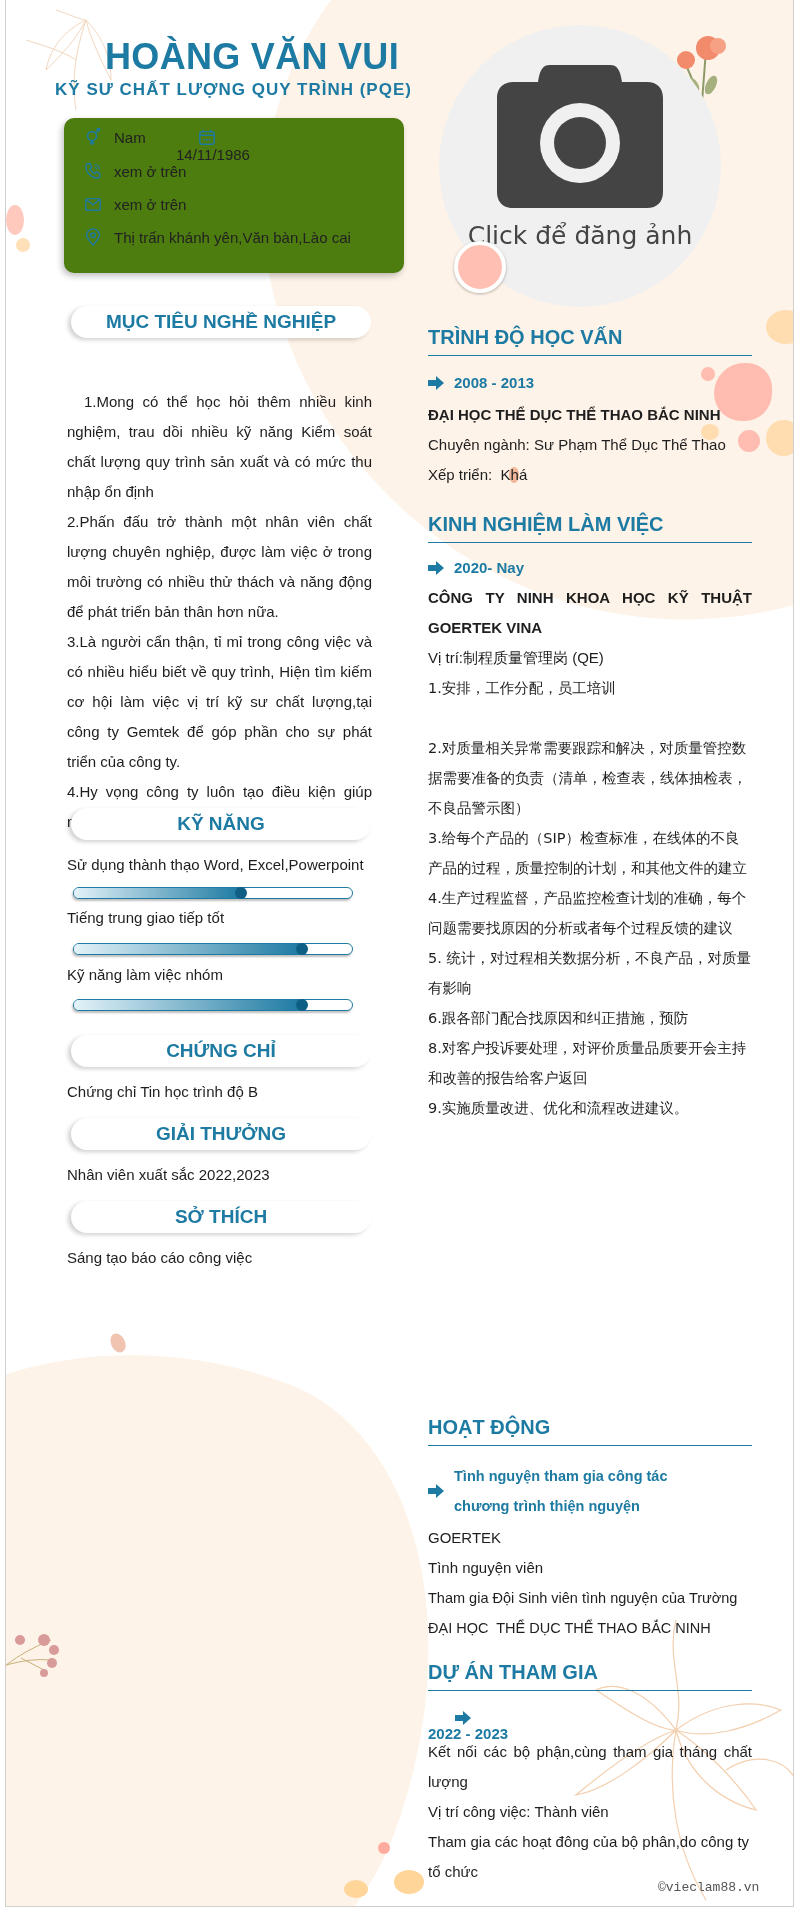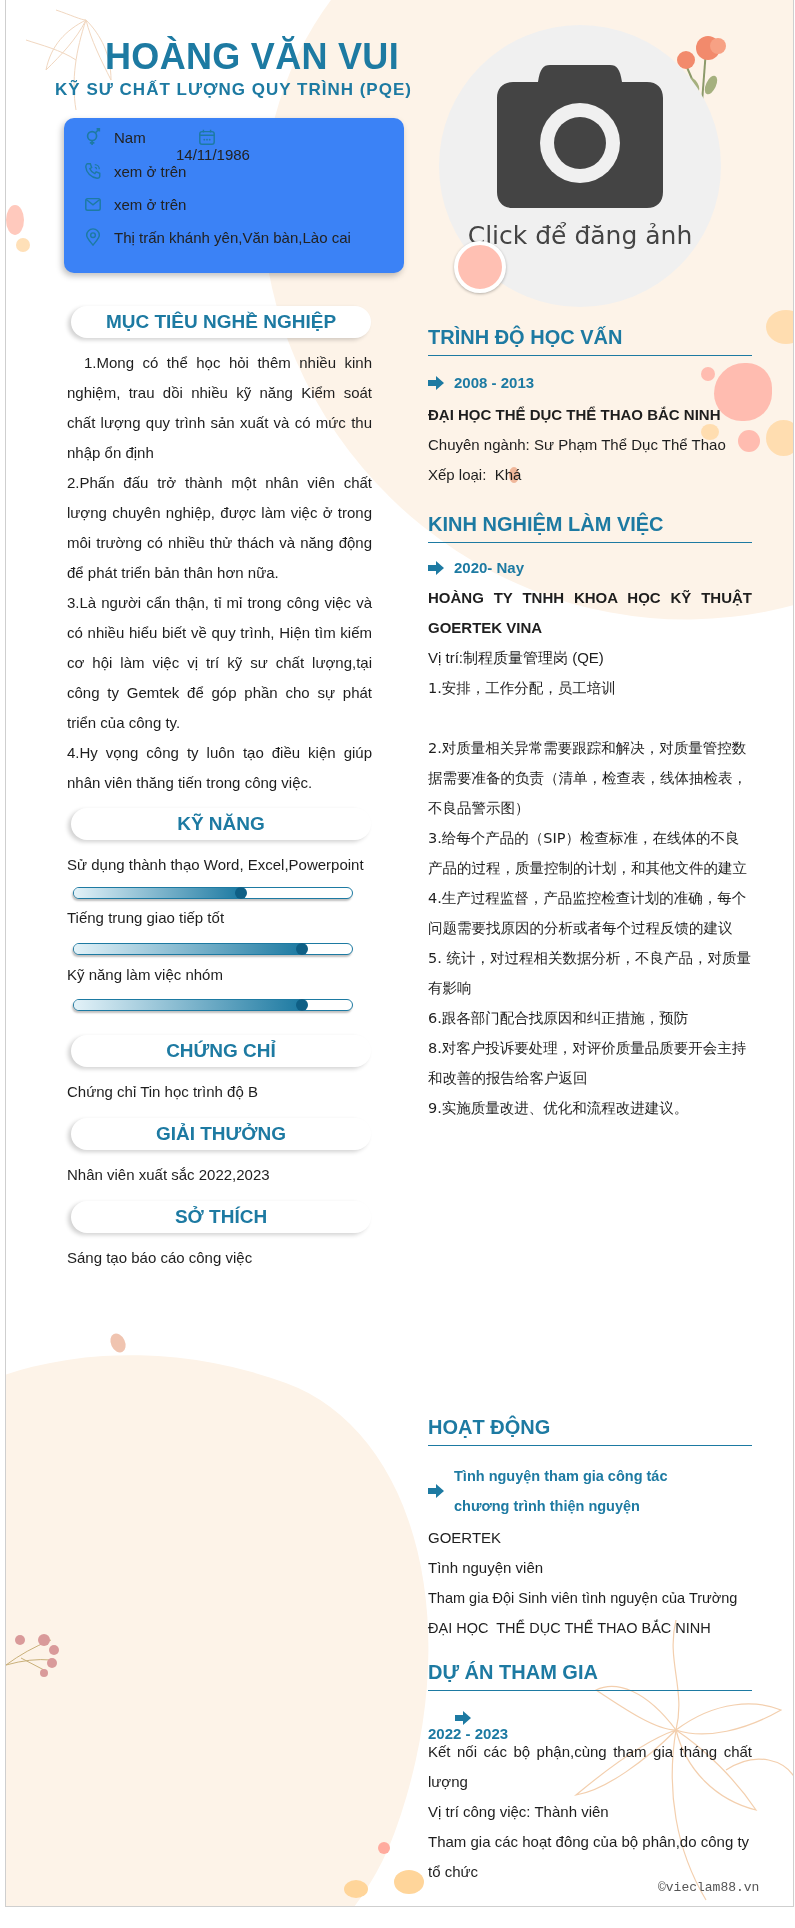--- a/index.html
+++ b/index.html
@@ -7,21 +7,21 @@
          font-family: "Liberation Sans", "DejaVu Sans", sans-serif; color: #1e1e1e; }
   .page { position: absolute; left: 5px; top: 0; width: 787px; height: 1906px;
           border: 1px solid #cfcfcf; border-top: none; background: #ffffff; overflow: hidden; }
   .blob { position: absolute; background: #fdf3e8; }
   .blob-top { left: 270px; top: -140px; width: 700px; height: 780px; border-radius: 48% 52% 40% 60% / 45% 40% 60% 55%; transform: rotate(-18deg); }
   .blob-bottom { left: -220px; top: 1340px; width: 640px; height: 700px; border-radius: 60% 40% 55% 45% / 45% 55% 45% 55%; transform: rotate(20deg); }
   .dot { position: absolute; border-radius: 50%; }
   .abs { position: absolute; }
   .name { left: 71px; top: 36px; width: 350px; text-align: center; font-size: 36px; font-weight: 700; color: #1d7aa2; letter-spacing: 0.3px; }
   .subtitle { left: 40px; top: 80px; width: 375px; text-align: center; font-size: 17px; font-weight: 700; color: #1d7aa2; letter-spacing: 1px; }
-  .info-card { left: 58px; top: 118px; width: 340px; height: 155px; background: #3b82f6; border-radius: 10px;
+  .info-card { left: 58px; top: 118px; width: 340px; height: 155px; background: #4d7c0f; border-radius: 10px;
                box-shadow: -2px 3px 6px rgba(0,0,0,0.25); }
   .info-row { position: absolute; display: flex; align-items: center; font-size: 15px; color: #222; }
   .info-row svg { width: 18px; height: 18px; margin-right: 12px; flex: none; }
   .photo { left: 433px; top: 25px; width: 282px; height: 282px; border-radius: 50%; background: #f0f0f0; cursor: pointer; }
   .photo-label { position: absolute; left: 0; width: 100%; top: 196px; text-align: center; font-size: 25px; color: #444; font-family: "DejaVu Sans", sans-serif; }
   .pink-dot { left: 448px; top: 241px; width: 44px; height: 44px; border-radius: 50%; background: #ffc0b3; border: 4px solid #fff; box-shadow: 0 1px 3px rgba(0,0,0,0.3); }
   .pill { position: absolute; left: 65px; width: 300px; height: 32px; border-radius: 16px; background: #fff;
           box-shadow: -3px 2px 4px rgba(0,0,0,0.18); text-align: center; line-height: 32px;
           font-size: 19px; font-weight: 700; color: #1d7aa2; }
   .ltext { position: absolute; left: 61px; width: 305px; font-size: 15px; line-height: 30px; color: #1e1e1e; }
@@ -149,21 +149,21 @@
       <path d="M55 5 H115 C122 5 125 9 127 22 H152 C162 22 168 28 168 38 V132 C168 142 162 148 152 148 H18 C8 148 2 142 2 132 V38 C2 28 8 22 18 22 H43 C45 9 48 5 55 5 Z" fill="#444444"></path>
       <circle cx="85" cy="83" r="40" fill="#f0f0f0"></circle>
       <circle cx="85" cy="83" r="26" fill="#444444"></circle>
     </svg>
     <div class="photo-label">Click để đăng ảnh</div>
   </div>
   <div class="abs pink-dot"></div>
 
   <div class="pill" style="top:306px;">MỤC TIÊU NGHỀ NGHIỆP</div>
   <div class="ltext justify" style="top:348px;">
-    <div style="white-space:pre-wrap;">  1.Mong có thể học hỏi thêm nhiều kinh nghiệm, trau dồi nhiều kỹ năng Kiểm soát chất lượng quy trình sản xuất và có mức thu nhập ổn định</div>
+    <div style="white-space:pre-wrap;margin-top:39px;">  1.Mong có thể học hỏi thêm nhiều kinh nghiệm, trau dồi nhiều kỹ năng Kiểm soát chất lượng quy trình sản xuất và có mức thu nhập ổn định</div>
     <div>2.Phấn đấu trở thành một nhân viên chất lượng chuyên nghiệp, được làm việc ở trong môi trường có nhiều thử thách và năng động để phát triển bản thân hơn nữa.</div>
     <div>3.Là người cẩn thận, tỉ mỉ trong công việc và có nhiều hiểu biết về quy trình, Hiện tìm kiếm cơ hội làm việc vị trí kỹ sư chất lượng,tại công ty Gemtek để góp phần cho sự phát triển của công ty.</div>
     <div>4.Hy vọng công ty luôn tạo điều kiện giúp nhân viên thăng tiến trong công việc.</div>
   </div>
 
   <div class="pill" style="top:808px;">KỸ NĂNG</div>
   <div class="ltext" style="top:850px;">Sử dụng thành thạo Word, Excel,Powerpoint</div>
   <div class="bar" style="top:887px;">
     <div class="bar-fill" style="width:60%;"></div>
     <div class="bar-knob" style="left:calc(60% - 6px);"></div>
@@ -190,30 +190,30 @@
 
   <div class="rhead" style="top:326px;">TRÌNH ĐỘ HỌC VẤN</div>
   <div class="rdate" style="top:374px;">
     <svg viewBox="0 0 16 14">
         <path d="M0 4 H8 V0 L16 7 L8 14 V10 H0 Z" fill="#1d7aa2"></path>
       </svg>
     <span>2008 - 2013</span>
   </div>
   <div class="rtext bold" style="top:400px;">ĐẠI HỌC THỂ DỤC THỂ THAO BẮC NINH</div>
   <div class="rtext" style="top:430px;">Chuyên ngành: Sư Phạm Thể Dục Thể Thao</div>
-  <div class="rtext" style="top:460px;white-space:pre;">Xếp loại:  Khá</div>
+  <div class="rtext" style="top:460px;white-space:pre;">Xếp triển:  Khá</div>
 
   <div class="rhead" style="top:513px;">KINH NGHIỆM LÀM VIỆC</div>
   <div class="rdate" style="top:559px;">
     <svg viewBox="0 0 16 14">
         <path d="M0 4 H8 V0 L16 7 L8 14 V10 H0 Z" fill="#1d7aa2"></path>
       </svg>
     <span>2020- Nay</span>
   </div>
-  <div class="rtext bold justify" style="top:583px;text-align-last:left;">HOÀNG TY TNHH KHOA HỌC KỸ THUẬT GOERTEK VINA</div>
+  <div class="rtext bold justify" style="top:583px;text-align-last:left;">CÔNG TY NINH KHOA HỌC KỸ THUẬT GOERTEK VINA</div>
   <div class="rtext" style="top:643px;">Vị trí:制程质量管理岗 (QE)</div>
   <div class="rtext cjk" style="top:673px;line-height:30px;">
     <div>1.安排，工作分配，员工培训</div>
     <div style="height:30px;"></div>
     <div>2.对质量相关异常需要跟踪和解决，对质量管控数据需要准备的负责（清单，检查表，线体抽检表，不良品警示图）</div>
     <div>3.给每个产品的（SIP）检查标准，在线体的不良产品的过程，质量控制的计划，和其他文件的建立</div>
     <div>4.生产过程监督，产品监控检查计划的准确，每个问题需要找原因的分析或者每个过程反馈的建议</div>
     <div>5. 统计，对过程相关数据分析，不良产品，对质量有影响</div>
     <div>6.跟各部门配合找原因和纠正措施，预防</div>
     <div>8.对客户投诉要处理，对评价质量品质要开会主持和改善的报告给客户返回</div>

